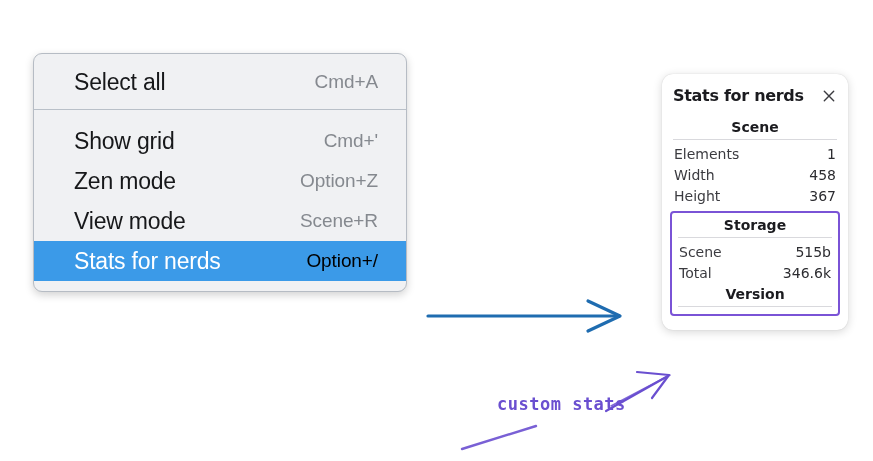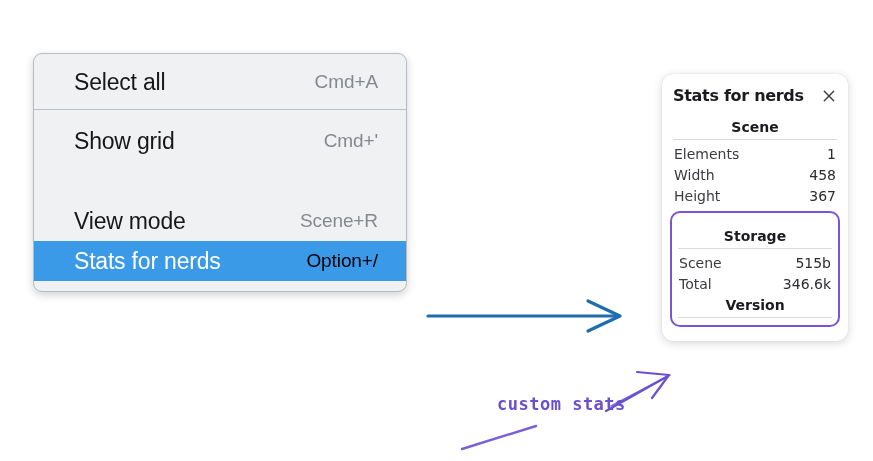--- a/index.html
+++ b/index.html
@@ -117,22 +117,22 @@
   }
   .stat-row .sv { color: #2c2c30; }
   .plain-row {
     font-size: 14.5px;
     color: #3b3b40;
     padding: 3px 1px;
   }
   
   #custom-stats-box {
     border: 2px solid #7a53d6;
-    border-radius: 10px;
-    padding: 12px 6px 4px 6px;
+    border-radius: 4px;
+    padding: 1px 6px 4px 6px;
     margin: 5px -3px 0 -3px;
   }
 
   
   #annotations {
     position: absolute;
     left: 0; top: 0;
     width: 873px; height: 461px;
     pointer-events: none;
   }
@@ -161,20 +161,22 @@
   </div>
 
   <div class="menu-divider"></div>
 
   <div class="menu-section second">
     <div class="menu-item">
       <span class="mi-label">Show grid</span>
       <span class="mi-shortcut">Cmd+'</span>
     </div>
     <div class="menu-item">
+      <span class="mi-label">Zen mode</span>
+      <span class="mi-shortcut">Option+Z</span>
     </div>
     <div class="menu-item">
       <span class="mi-label">View mode</span>
       <span class="mi-shortcut">Scene+R</span>
     </div>
     <div class="menu-item selected">
       <span class="mi-label">Stats for nerds</span>
       <span class="mi-shortcut">Option+/</span>
     </div>
   </div>

